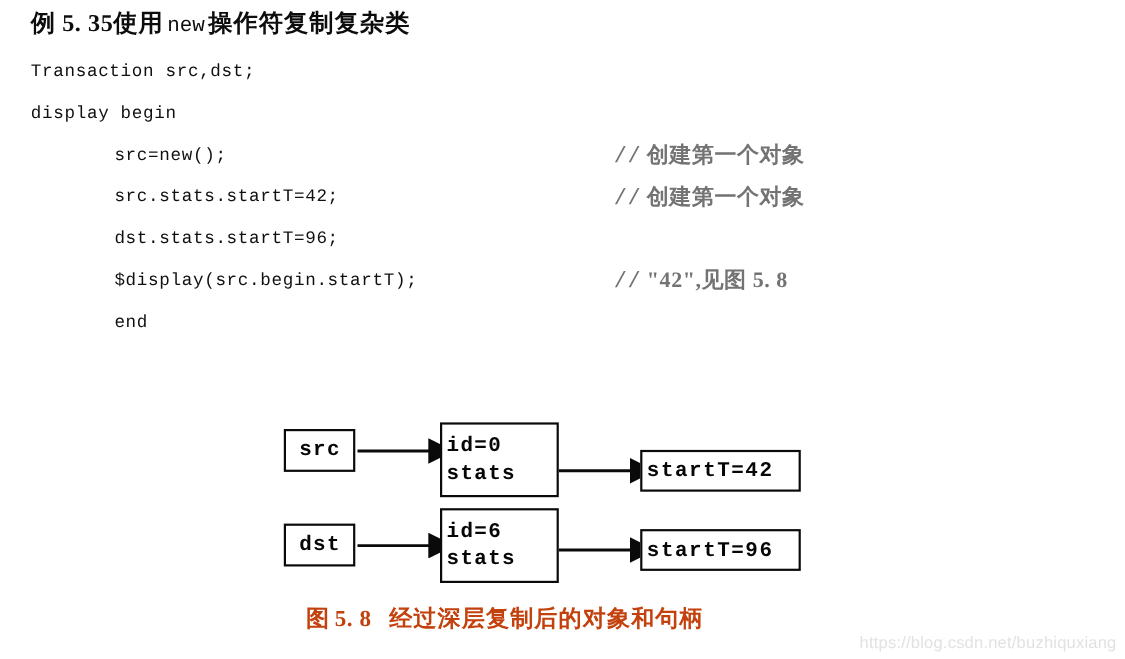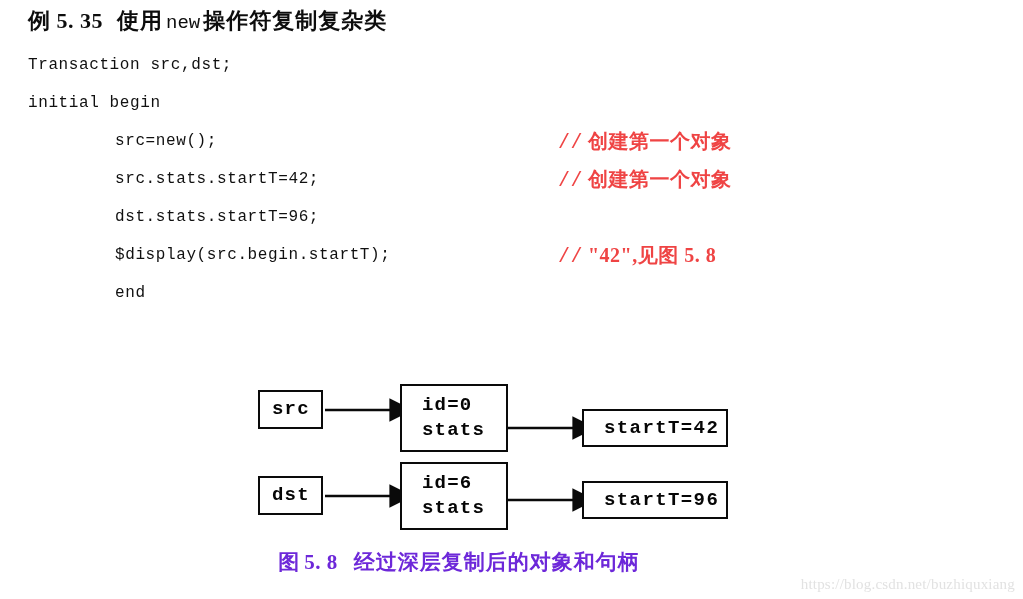--- a/index.html
+++ b/index.html
@@ -23,21 +23,21 @@
     position: absolute;
     left: 28px;
     top: 6px;
     font-family: "Liberation Serif", serif;
     font-size: 22px;
     font-weight: bold;
     letter-spacing: 0.5px;
     white-space: nowrap;
     color: #0d0d0d;
   }
-  .heading .hnum { margin-right: 14px; }
+  .heading .hnum { margin-right: 0; }
   .heading .hcjk { font-weight: bold; letter-spacing: 1px; }
   .heading .hmono {
     font-family: "Liberation Mono", monospace;
     font-weight: normal;
     font-size: 19px;
     letter-spacing: 0;
     padding: 0 3px;
   }
 
   
@@ -55,28 +55,28 @@
   }
   .code-text {
     position: absolute;
     left: 0;
     top: 0;
     font-family: "Liberation Mono", monospace;
     font-size: 16px;
     letter-spacing: 0.6px;
     color: #101010;
   }
-  .code-text.indent { left: 76px; margin-left: 11px; }
+  .code-text.indent { left: 76px; }
   .code-comment {
     position: absolute;
     left: 530px;
     top: 0;
     font-family: "Liberation Serif", serif;
     font-size: 20px;
-    color: #ef4444;
+    color: #737373;
     white-space: nowrap;
   }
   .code-comment .slashes {
     font-family: "Liberation Mono", monospace;
     font-size: 20px;
     letter-spacing: 0.5px;
   }
   .code-comment .cjk {
     font-weight: bold;
     letter-spacing: 0.5px;
@@ -98,21 +98,21 @@
     color: #060606;
     display: flex;
     flex-direction: column;
     justify-content: center;
   }
   .dbox span {
     display: block;
     font-size: 19px;
     letter-spacing: 1.2px;
     line-height: 25px;
-    padding-left: 20px;
+    padding-left: 4px;
   }
   .handle-box span { padding-left: 12px; }
   .value-box span { letter-spacing: 1.4px; }
 
   
   .handle-box { width: 65px; height: 39px; }
   #box-src { left: 258px; top: 390px; }
   #box-dst { left: 258px; top: 476px; }
 
   
@@ -138,51 +138,51 @@
   .caption {
     position: absolute;
     left: 0;
     top: 548px;
     width: 918px;
     text-align: center;
     font-family: "Liberation Serif", serif;
     font-size: 21px;
     font-weight: bold;
     letter-spacing: 1px;
-    color: #6d28d9;
+    color: #c2410c;
   }
   .caption .cnum { margin: 0 16px 0 4px; letter-spacing: 0.5px; }
 
   
   .watermark {
     position: absolute;
     right: 8px;
     bottom: 6px;
-    font-family: Liberation Serif, serif;
+    font-family: Liberation Sans, sans-serif;
     font-size: 15px;
     color: #e2e2e2;
     letter-spacing: 0.2px;
     user-select: none;
   }
 </style>
 </head>
 <body>
 
 <div class="heading">
   <span class="hnum">例 5. 35</span><span class="hcjk">使用</span><span class="hmono">new</span><span class="hcjk">操作符复制复杂类</span>
 </div>
 
 <div class="code-block">
 
   <div class="code-line">
     <span class="code-text">Transaction src,dst;</span>
   </div>
 
   <div class="code-line">
-    <span class="code-text">initial begin</span>
+    <span class="code-text">display begin</span>
   </div>
 
   <div class="code-line">
     <span class="code-text indent">src=new();</span>
     <span class="code-comment">
       <span class="slashes">//</span><span class="cjk">创建第一个对象</span>
     </span>
   </div>
 
   <div class="code-line">

